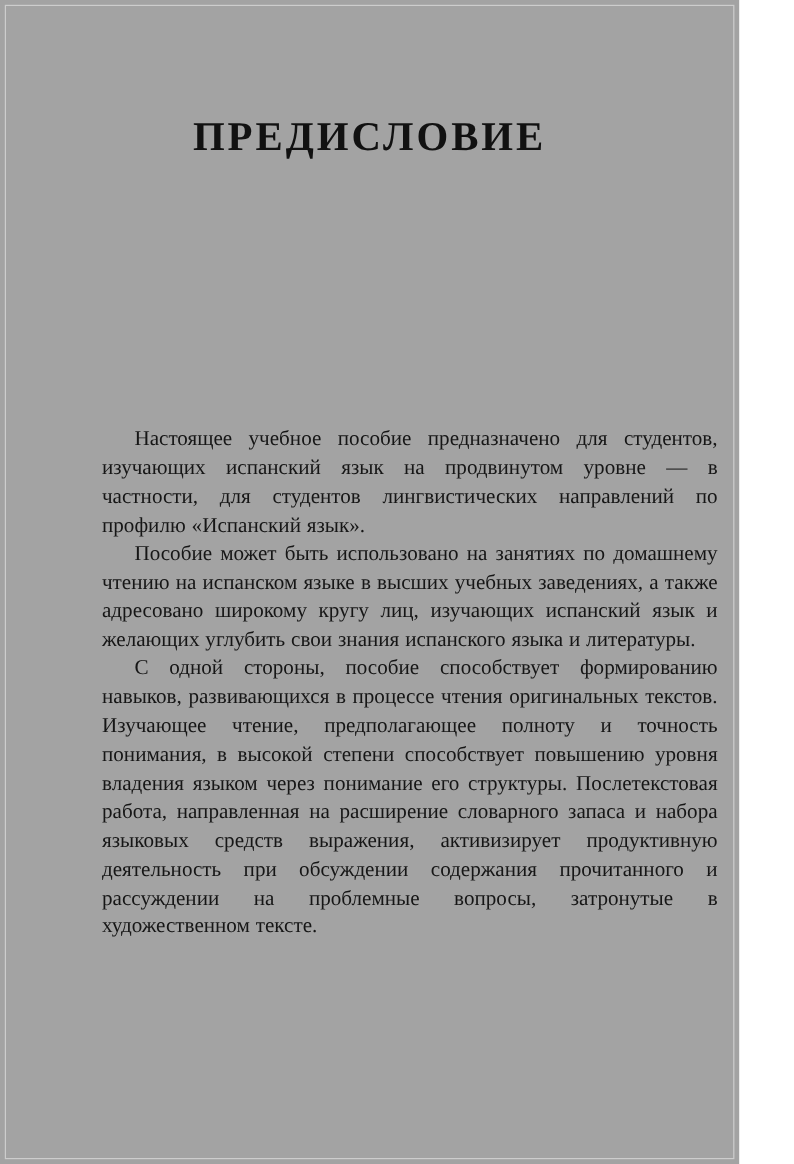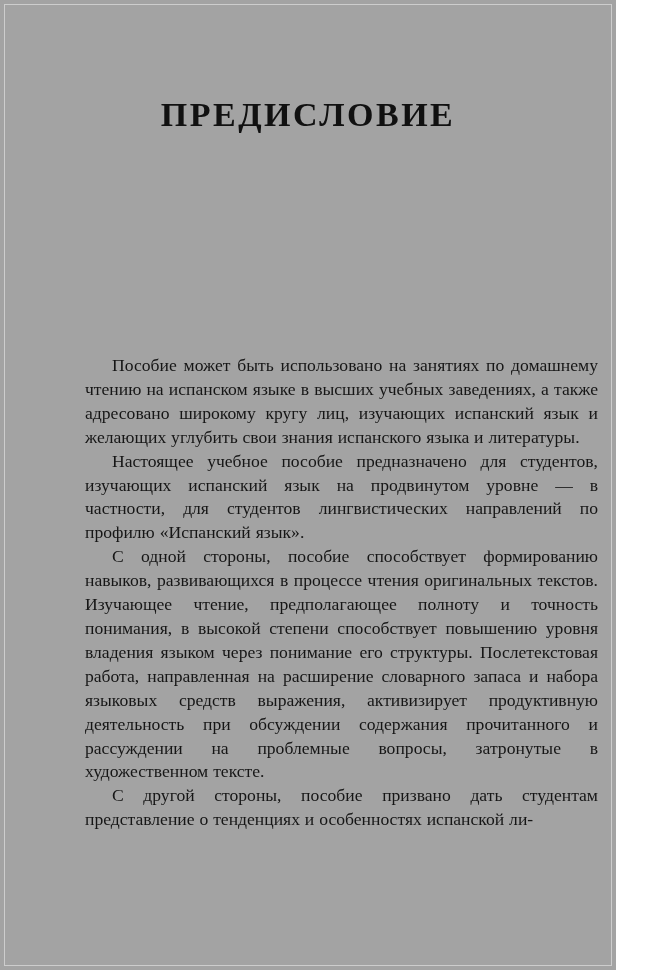--- a/index.html
+++ b/index.html
@@ -52,18 +52,17 @@
       word-spacing: 0.5px;
     }
   </style>
 </head>
 <body>
 
 <div class="page" lang="ru">
   <div class="page-border"></div>
   <h1 class="title">ПРЕДИСЛОВИЕ</h1>
   <div class="body-text">
+    <p>Настоящее учебное пособие предназначено для студентов, изучающих испанский язык на продвинутом уровне — в частности, для студентов лингвистических направлений по профилю «Испанский язык».</p>
     <p>Пособие может быть использовано на занятиях по домашнему чтению на испанском языке в высших учебных заведениях, а также адресовано широкому кругу лиц, изучающих испанский язык и желающих углубить свои знания испанского языка и литературы.</p>
-    <p>Настоящее учебное пособие предназначено для студентов, изучающих испанский язык на продвинутом уровне — в частности, для студентов лингвистических направлений по профилю «Испанский язык».</p>
     <p>С одной стороны, пособие способствует формированию навыков, развивающихся в процессе чтения оригинальных текстов. Изучающее чтение, предполагающее полноту и точность понимания, в высокой степени способствует повышению уровня владения языком через понимание его структуры. Послетекстовая работа, направленная на расширение словарного запаса и набора языковых средств выражения, активизирует продуктивную деятельность при обсуждении содержания прочитанного и рассуждении на проблемные вопросы, затронутые в художественном тексте.</p>
-    <p>С другой стороны, пособие призвано дать студентам представление о тенденциях и особенностях испанской ли-</p>
   </div>
 </div>
 
 </body></html>

